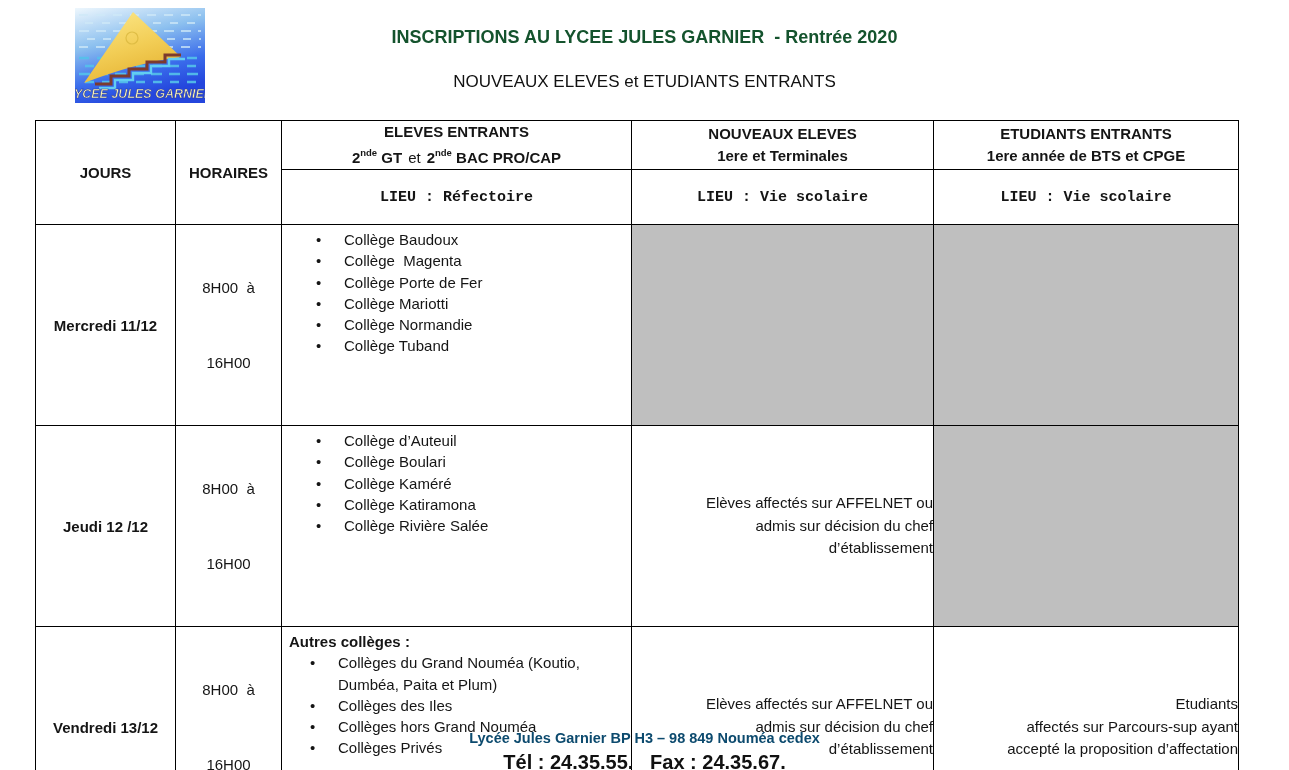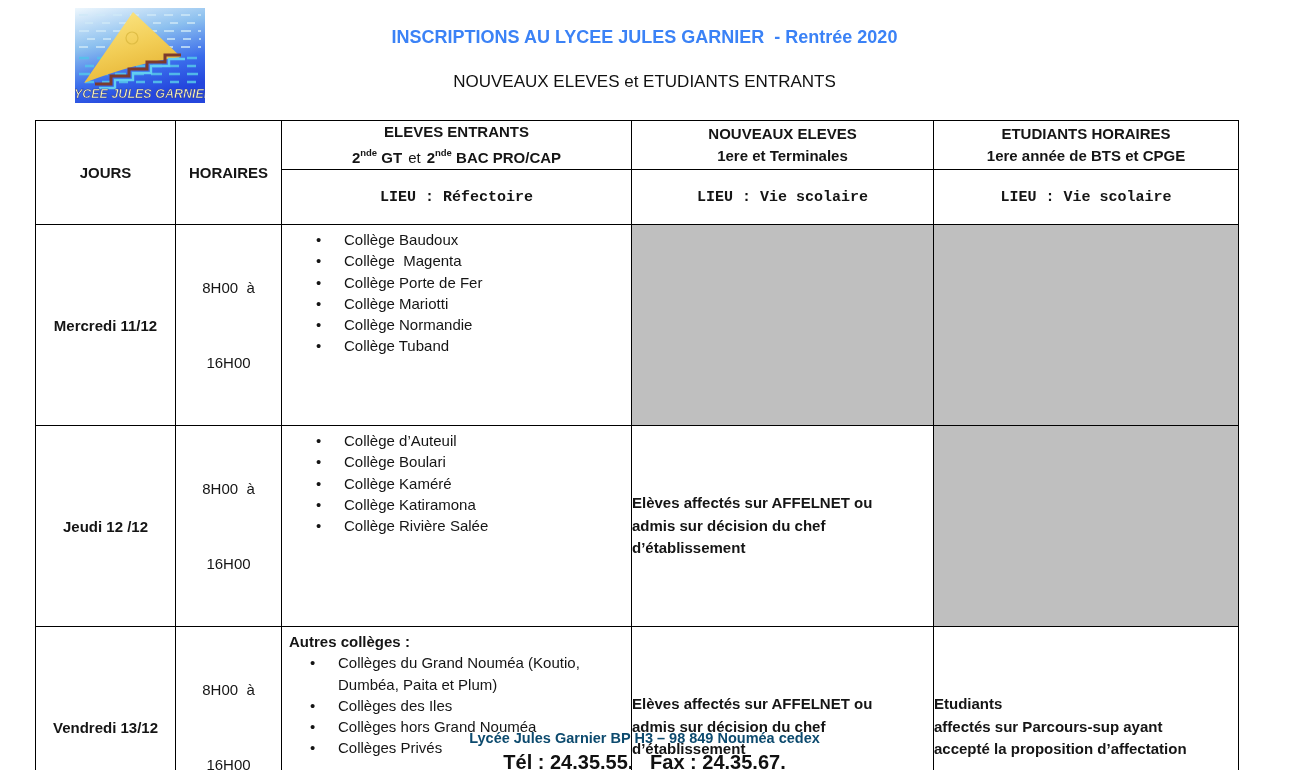--- a/index.html
+++ b/index.html
@@ -12,21 +12,21 @@
   .page { position:relative; width:1289px; height:770px; background:#ffffff; overflow:hidden; }
 
   
   .logo { position:absolute; left:75px; top:8px; width:130px; height:95px; }
   .logo svg { display:block; width:100%; height:100%; }
 
   
   .doc-title {
     position:absolute; top:27px; left:0; right:0;
     text-align:center; font-size:18px; font-weight:700;
-    white-space:pre-wrap; color:#3b82f6;
+    white-space:pre-wrap; color:#14532d;
   }
   .doc-subtitle {
     position:absolute; top:72px; left:0; right:0;
     text-align:center; font-size:17px; font-weight:400; color:#111;
   }
 
   
   table.inscriptions {
     position:absolute; left:35px; top:120px; width:1203px;
     border-collapse:collapse; table-layout:fixed;
@@ -57,21 +57,21 @@
   ul.colleges li {
     position:relative; padding-left:62px; line-height:21.3px; white-space:pre-wrap;
   }
   ul.colleges li::before {
     content:"\2022"; position:absolute; left:34px; top:0; font-size:15px;
   }
   .list-heading { font-weight:700; padding-left:7px; line-height:21.3px; }
   ul.colleges.indent2 li { padding-left:56px; }
   ul.colleges.indent2 li::before { left:28px; }
 
-  .cell-center { text-align:left; vertical-align:middle; line-height:22.5px;font-weight:bold; }
+  .cell-center { text-align:right; vertical-align:middle; line-height:22.5px; }
   .shaded { background:#BFBFBF; }
 
   
   .footer-line1 {
     position:absolute; top:730px; left:0; right:0;
     text-align:center; font-size:14.5px; font-weight:700; color:#0c4a6e;
   }
   .footer-line2 {
     position:absolute; top:751px; left:0; right:0;
     text-align:center; font-size:20px; font-weight:700; color:#111;
@@ -137,21 +137,21 @@
         <th rowspan="2">HORAIRES</th>
         <th>
           <div class="hdr-line">ELEVES ENTRANTS</div>
           <div class="hdr-line"><span>2</span><sup class="nde">nde</sup><span style="white-space:pre-wrap"> GT</span><span class="conj">et</span><span>2</span><sup class="nde">nde</sup><span style="white-space:pre-wrap"> BAC PRO/CAP</span></div>
         </th>
         <th>
           <div class="hdr-line">NOUVEAUX ELEVES</div>
           <div class="hdr-line">1ere et Terminales</div>
         </th>
         <th>
-          <div class="hdr-line">ETUDIANTS HORAIRES</div>
+          <div class="hdr-line">ETUDIANTS ENTRANTS</div>
           <div class="hdr-line">1ere année de BTS et CPGE</div>
         </th>
       </tr>
       <tr class="row-b">
         <th>LIEU : Réfectoire</th>
         <th>LIEU : Vie scolaire</th>
         <th>LIEU : Vie scolaire</th>
       </tr>
     </thead>
     <tbody>

